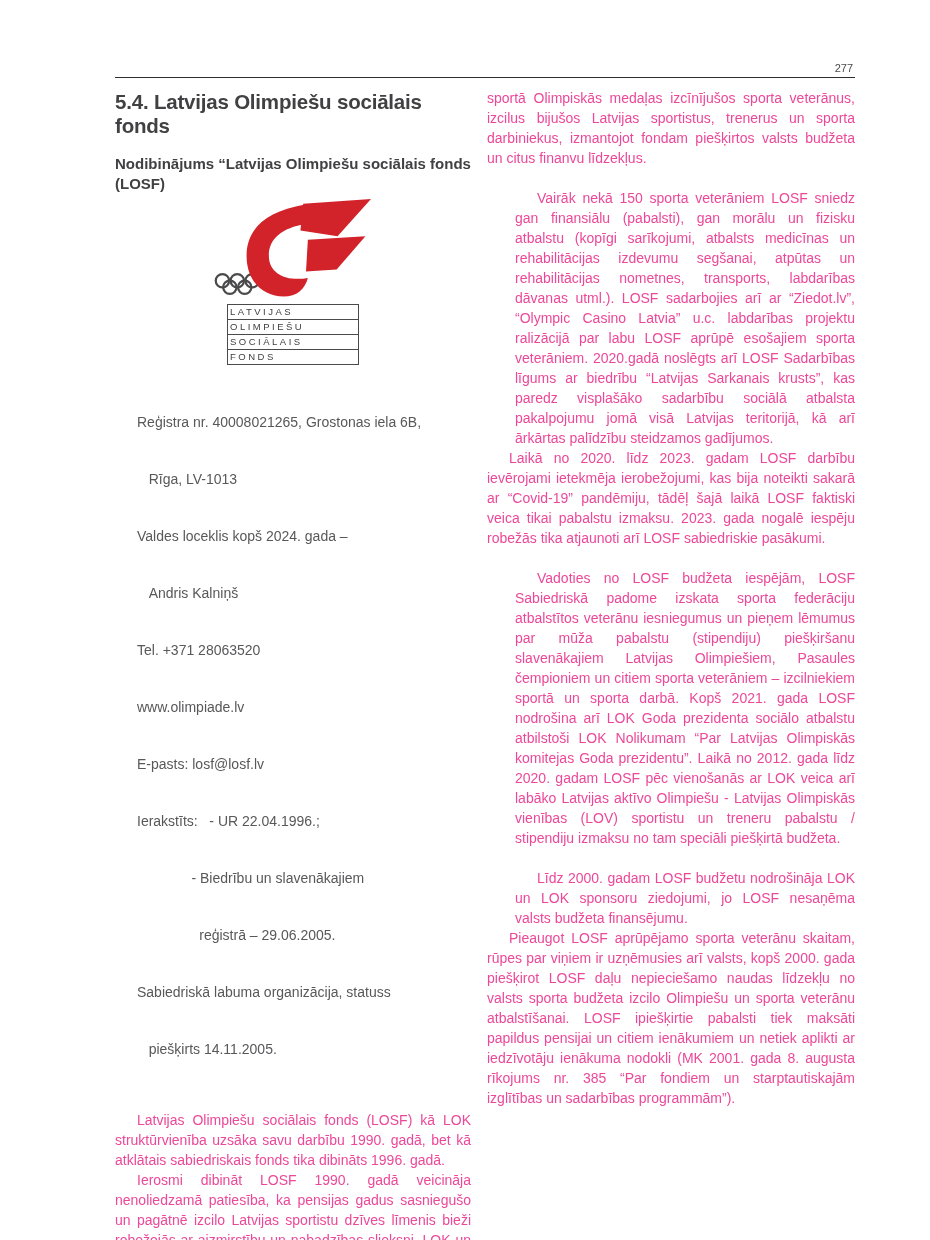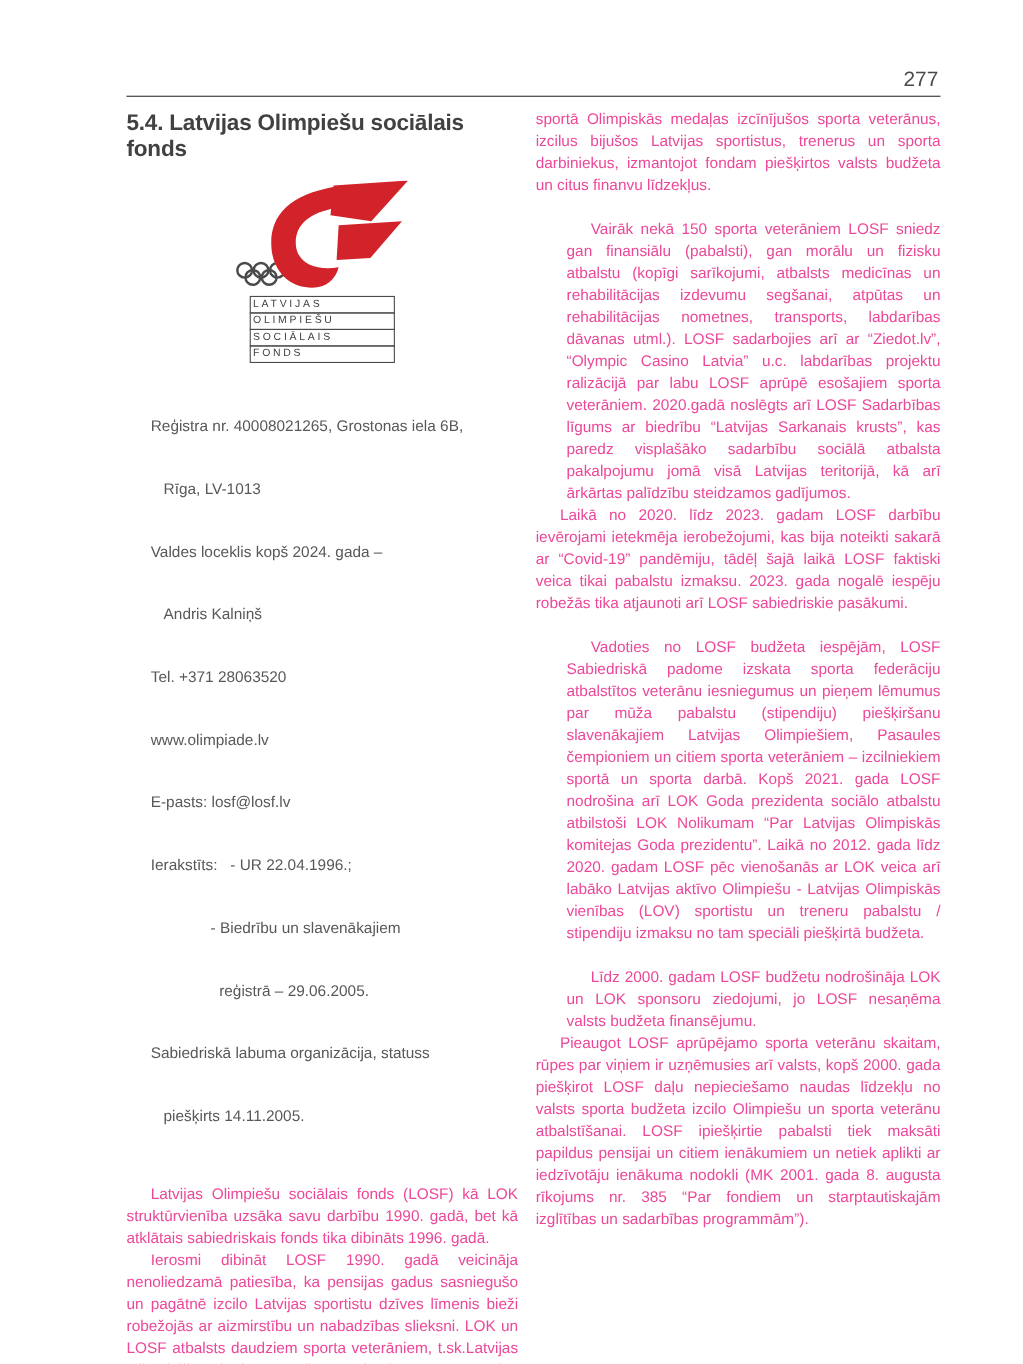--- a/index.html
+++ b/index.html
@@ -8,21 +8,21 @@
     width:930px;height:1240px;
     background:#ffffff;
     font-family:"Liberation Sans","DejaVu Sans",sans-serif;
     color:#58585a;
     overflow:hidden;
     box-sizing:border-box;
     padding:62px 75px 0 115px;
   }
   .pageno{
     text-align:right;
-    font-size:19px;
+    font-size:11px;
     color:#4a4a4c;
     padding-right:2px;
     margin-bottom:3px;
   }
   .top-rule{
     border:none;border-top:1.6px solid #2e2e30;
     margin:0 0 10px 0;
   }
   .columns{display:flex;gap:16px;}
   .col-left{width:356px;flex:0 0 356px;}
@@ -71,20 +71,21 @@
 
 <div class="page">
 
   <div class="pageno">277</div>
   <hr class="top-rule">
 
   <div class="columns">
 
     <div class="col-left">
       <h1 class="sec-title">5.4. Latvijas Olimpiešu sociālais fonds</h1>
+      <h2 class="sec-subtitle">Nodibinājums “Latvijas Olimpiešu sociālais fonds (LOSF)</h2>
 
       <div class="logo-wrap">
         <svg width="168" height="104" viewBox="0 0 180 112" aria-hidden="true">
 
           <g stroke="#4a4a4c" stroke-width="2.4" fill="none">
             <circle cx="14" cy="88" r="7.2"></circle>
             <circle cx="30" cy="88" r="7.2"></circle>
             <circle cx="46" cy="88" r="7.2"></circle>
             <circle cx="22" cy="95" r="7.2"></circle>
             <circle cx="38" cy="95" r="7.2"></circle>

